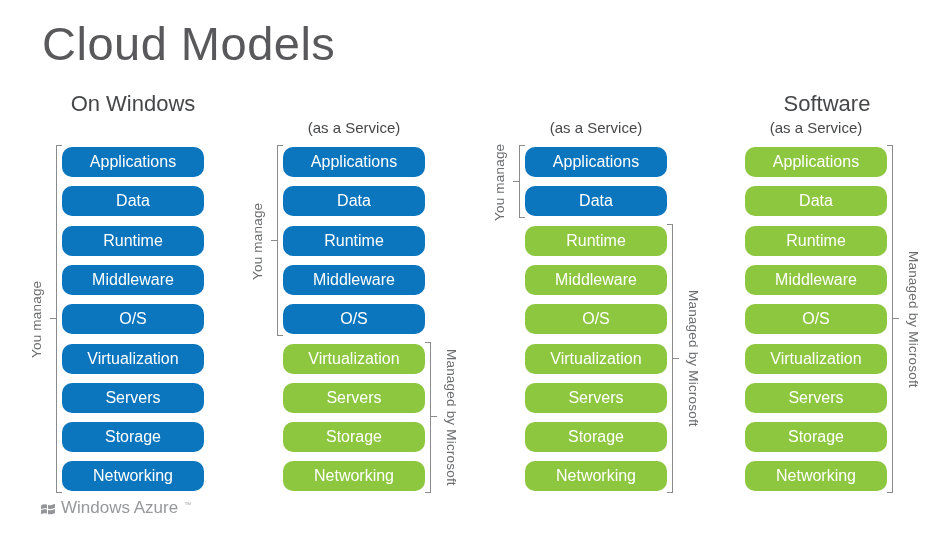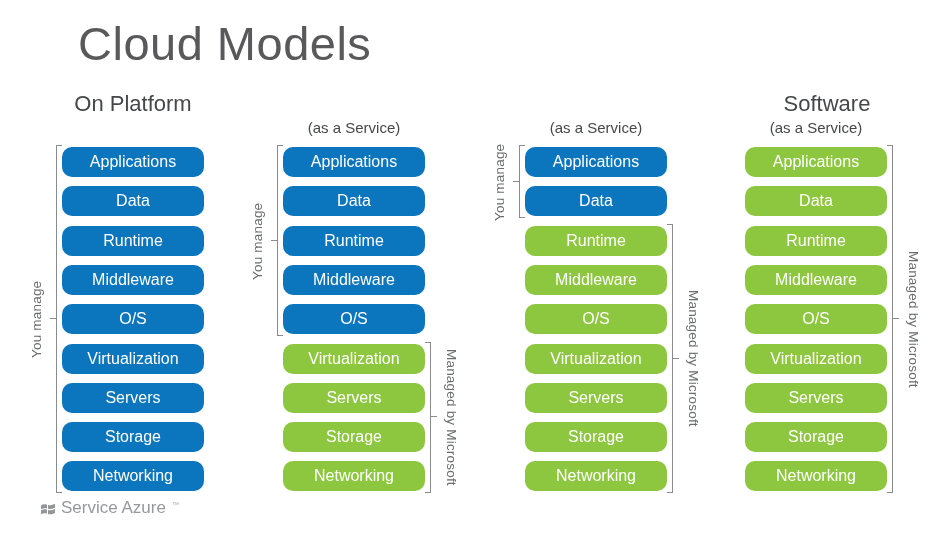--- a/index.html
+++ b/index.html
@@ -3,21 +3,21 @@
 <meta charset="utf-8">
 <style>
   html,body{margin:0;padding:0;background:#fff;}
   .canvas{
     position:relative;width:952px;height:537px;background:#ffffff;overflow:hidden;
     font-family:"Liberation Sans",sans-serif;
     -webkit-font-smoothing:antialiased;
   }
   .title{
     position:absolute;left:42px;top:16px;
-    font-size:47px;letter-spacing:.5px;color:#59595b;font-weight:400;margin-left:36px;
+    font-size:47px;letter-spacing:.5px;color:#59595b;font-weight:400;
   }
   .col-header{
     position:absolute;top:91px;width:242px;text-align:center;
     font-size:22px;color:#464749;font-weight:400;
   }
   .col-sub{
     position:absolute;top:119px;width:242px;text-align:center;
     font-size:15px;color:#464749;
   }
   .box{
@@ -53,24 +53,24 @@
 <div class="canvas" id="diagram">
   <div class="title">Cloud Models</div>
 
   <div class="logo">
     <svg width="16" height="15" viewBox="0 0 16 15" fill="#949598" xmlns="http://www.w3.org/2000/svg">
       <path d="M1,4.4 C3,3.3 5,3 7,3.7 L7,7.6 C5,6.9 3,7.1 1,8.2 Z"></path>
       <path d="M8,3.9 C10.4,4.4 12.6,4.1 15,2.8 L15,6.8 C12.6,8 10.4,8.3 8,7.8 Z"></path>
       <path d="M1,9.3 C3,8.2 5,8 7,8.7 L7,12.7 C5,12 3,12.2 1,13.3 Z"></path>
       <path d="M8,8.9 C10.4,9.4 12.6,9.1 15,7.9 L15,11.9 C12.6,13.1 10.4,13.4 8,12.9 Z"></path>
     </svg>
-    <span>Service Azure</span>
+    <span>Windows Azure</span>
     <sup>™</sup>
   </div>
-<div class="col-header" style="left: 12px;">On Platform</div>
+<div class="col-header" style="left: 12px;">On Windows</div>
     <div class="box blue" style="left: 62px; top: 147px;">Applications</div>
     <div class="box blue" style="left: 62px; top: 186.3px;">Data</div>
     <div class="box blue" style="left: 62px; top: 225.6px;">Runtime</div>
     <div class="box blue" style="left: 62px; top: 264.9px;">Middleware</div>
     <div class="box blue" style="left: 62px; top: 304.2px;">O/S</div>
     <div class="box blue" style="left: 62px; top: 343.5px;">Virtualization</div>
     <div class="box blue" style="left: 62px; top: 382.8px;">Servers</div>
     <div class="box blue" style="left: 62px; top: 422.1px;">Storage</div>
     <div class="box blue" style="left: 62px; top: 461.4px;">Networking</div>
     <div class="bracket left" style="top: 145px; height: 348.4px; left: 56px;"></div>

